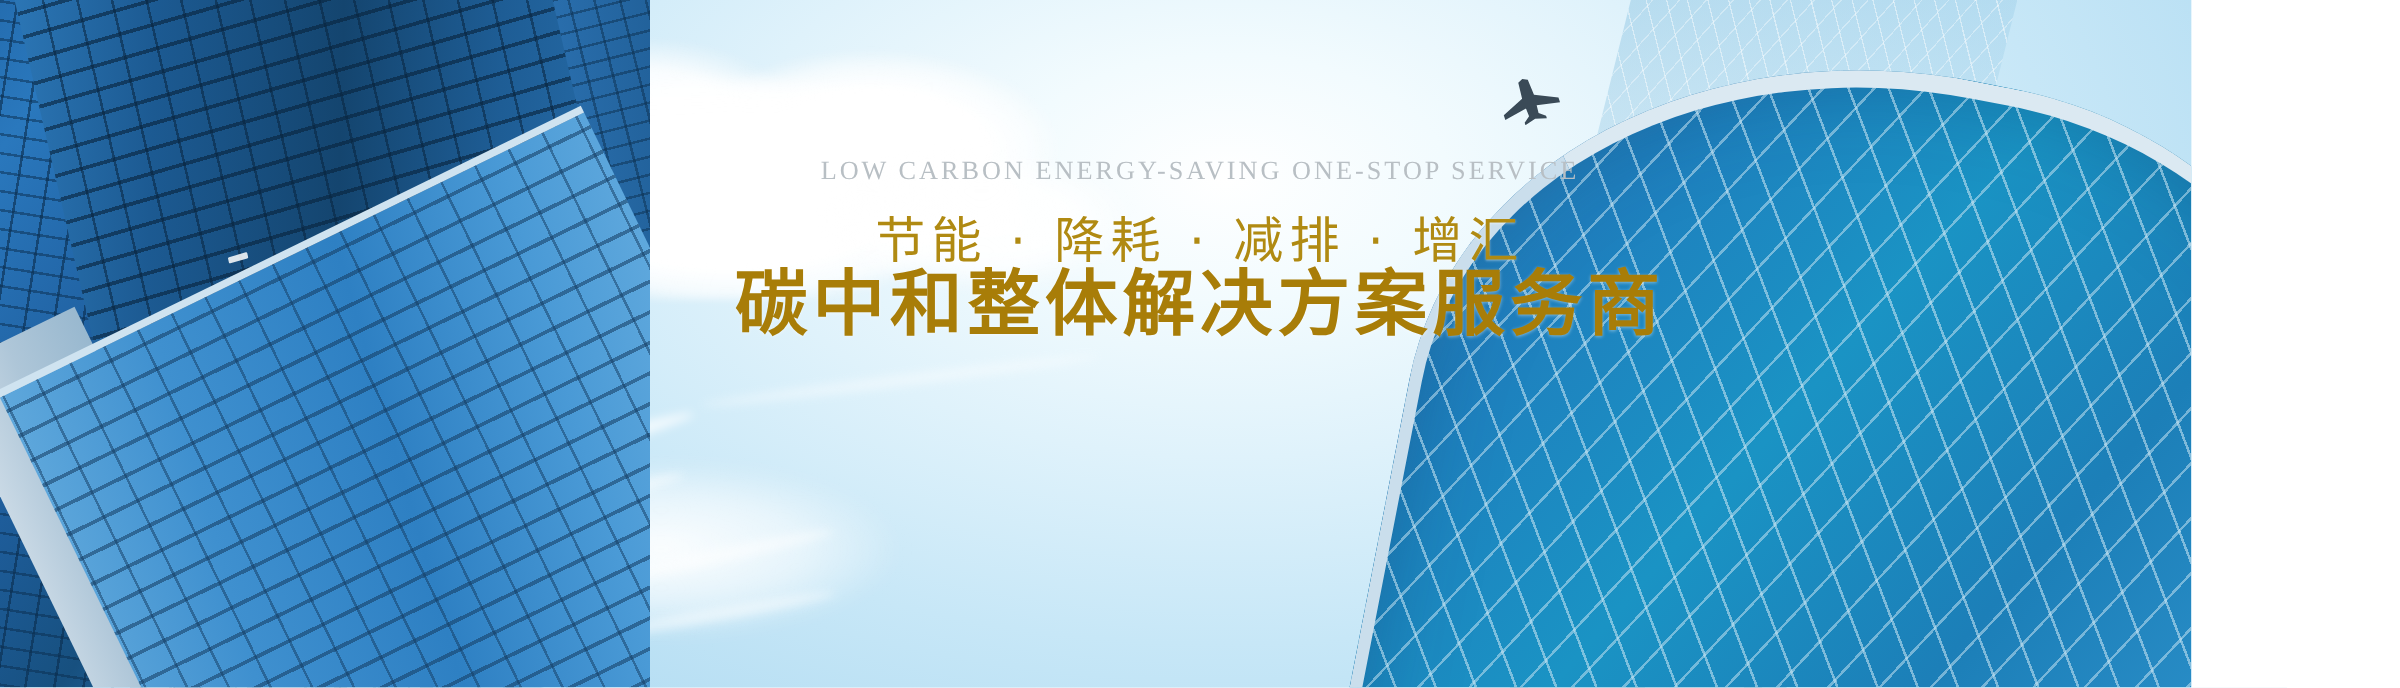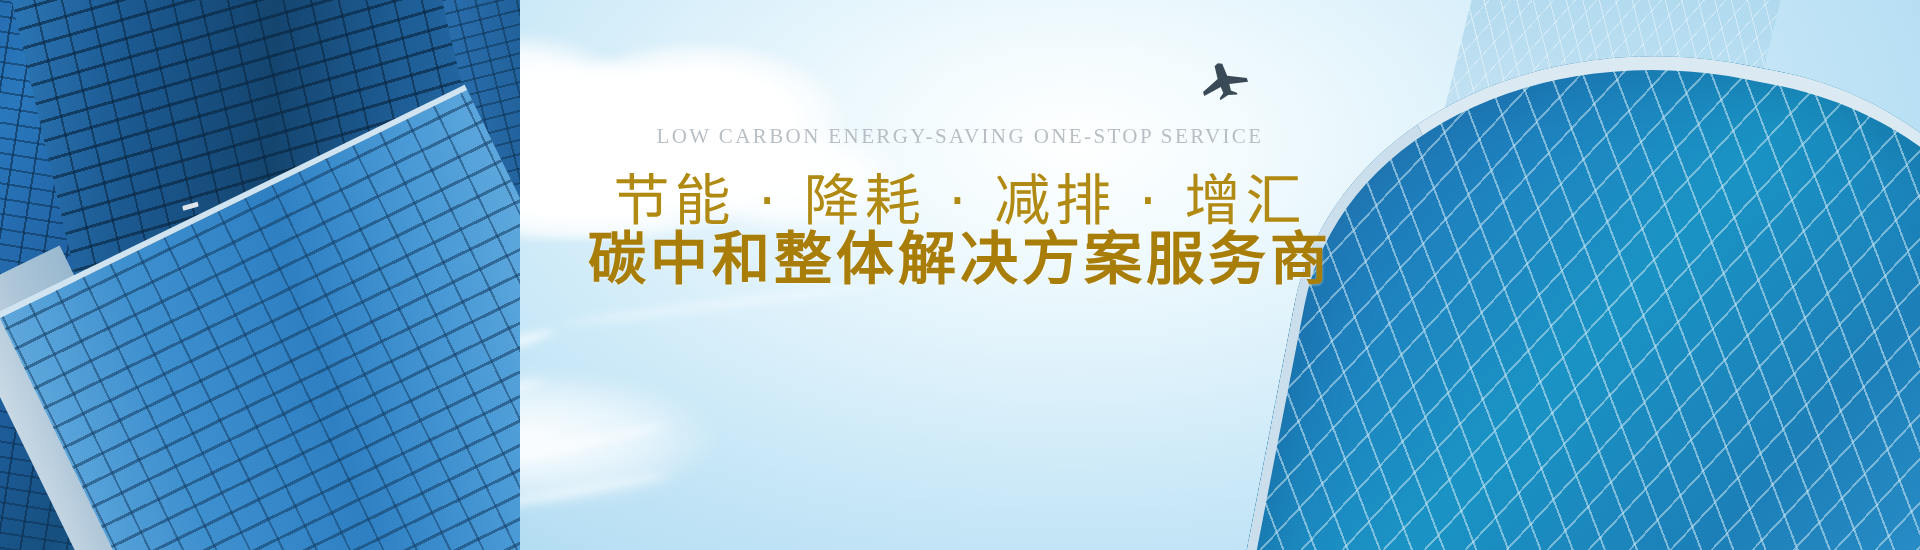--- a/index.html
+++ b/index.html
@@ -1,21 +1,21 @@
 <!DOCTYPE html>
 <html lang="zh-CN"><head>
 <meta charset="utf-8">
 <title>Banner</title>
 <style>
   html,body{margin:0;padding:0;background:#fff;}
   body{font-family:"Liberation Sans","DejaVu Sans",sans-serif;}
 
   .banner{
     position:relative;
-    width:1920px;
+    width:1753px;
     height:550px;
     overflow:hidden;
     
     background:
       radial-gradient(ellipse 1100px 620px at 56% 26%, #ffffff 0%, #f2fbfe 16%, #dff2fb 36%, #c7e7f7 60%, #b2dcf2 85%),
       linear-gradient(180deg,#d8f0fb 0%,#bfe4f6 45%,#a9d8f1 100%);
   }
 
   
   .sky-layer{position:absolute;inset:0;}
@@ -189,21 +189,21 @@
     font-family:"Liberation Serif","DejaVu Serif",serif;
     font-size:21px;
     letter-spacing:2.4px;
     color:#b8bfc4;
     white-space:nowrap;
     line-height:1;
   }
   .subtitle{
     margin-top:26px;
     font-family:"DejaVu Sans","Liberation Sans",sans-serif;
-    font-size:56px;
+    font-size:40px;
     letter-spacing:5px;
     color:#b08a12;
     line-height:1;
     white-space:nowrap;
     text-shadow:0 1px 2px rgba(255,255,255,.5);
   }
   .headline{
     font-family:"DejaVu Sans","Liberation Sans",sans-serif;
     font-weight:bold;
     font-size:58px;

